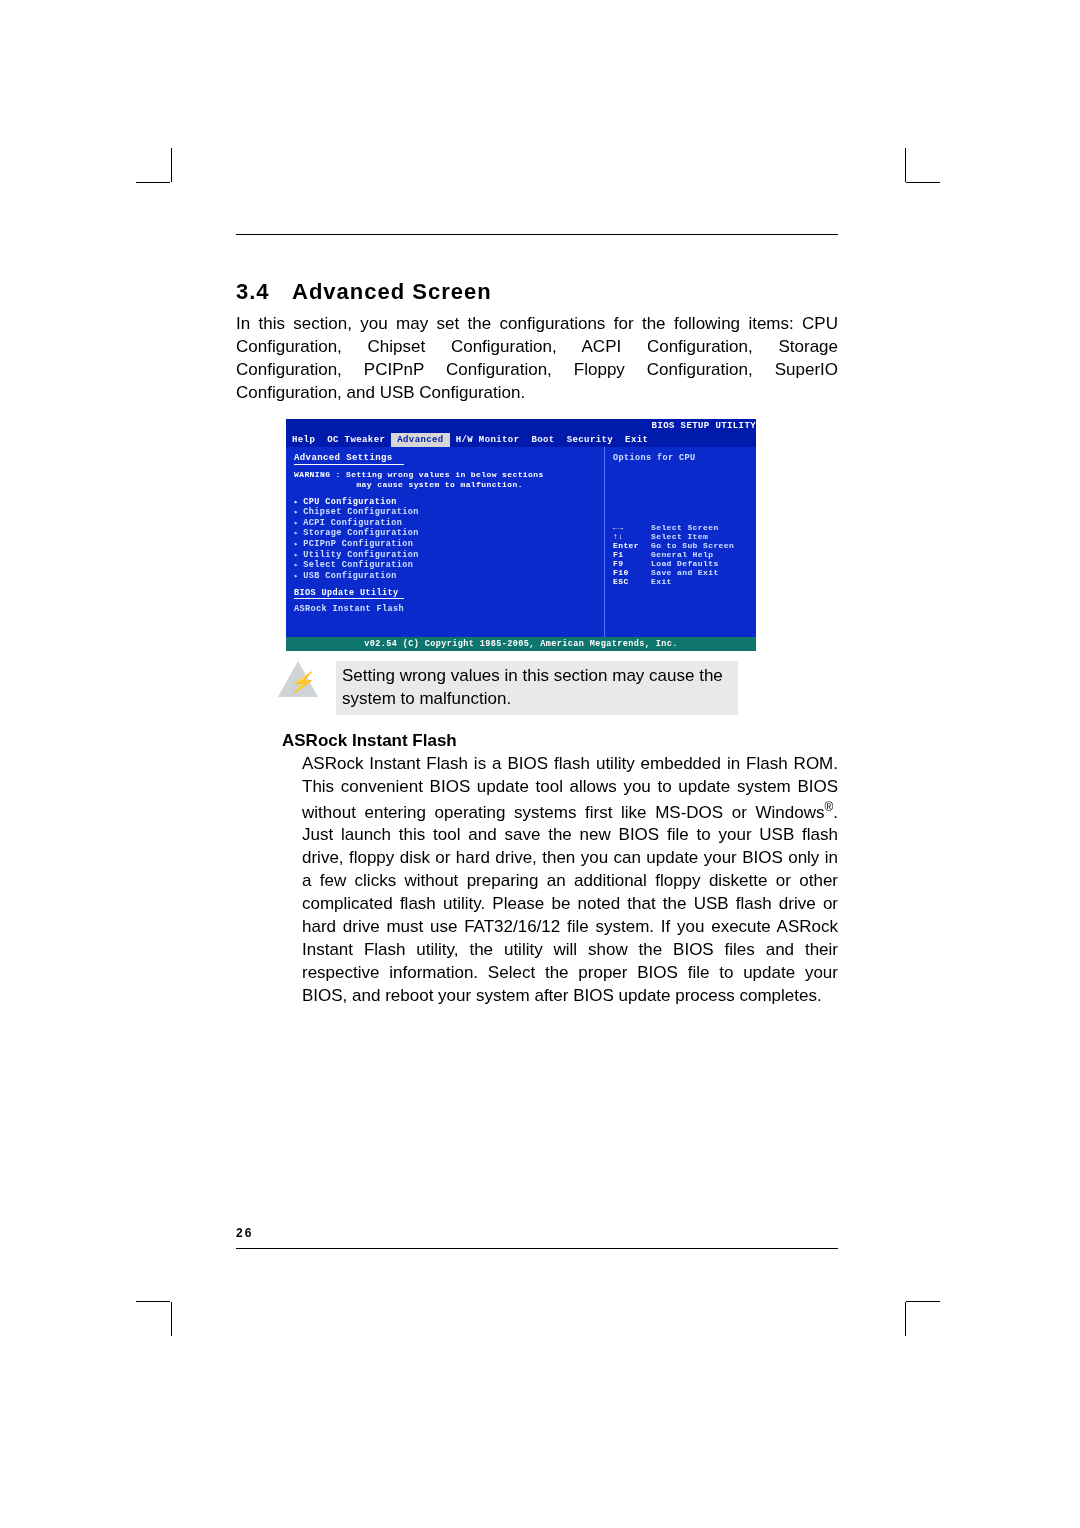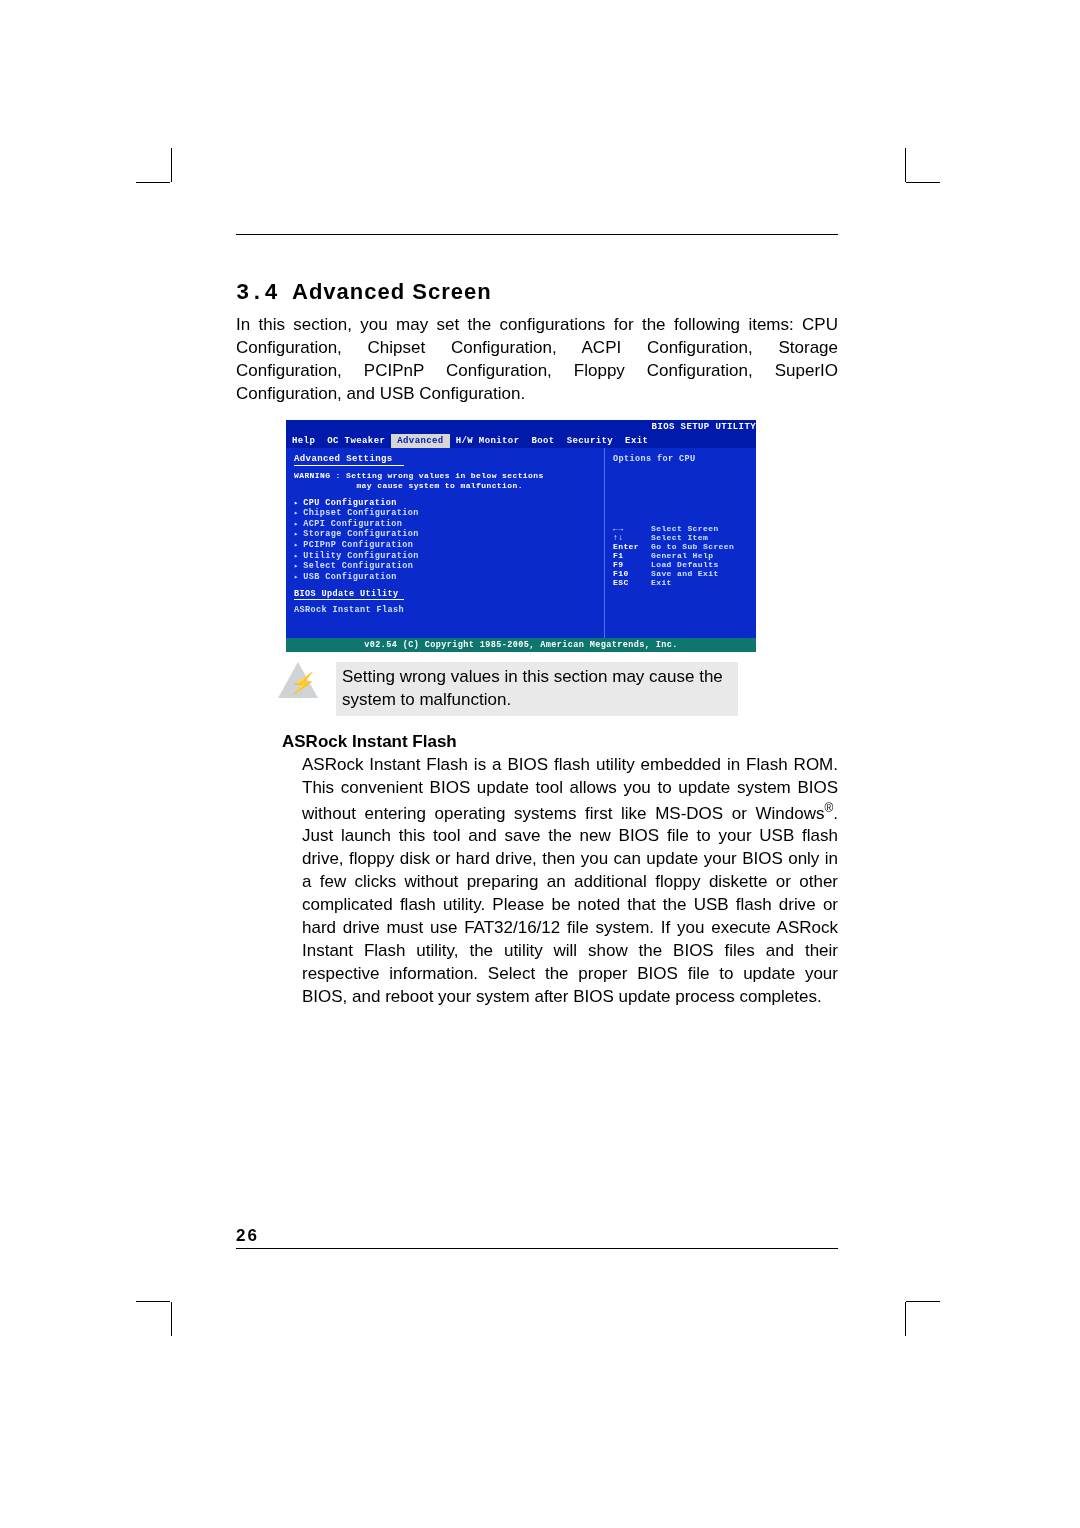--- a/index.html
+++ b/index.html
@@ -30,21 +30,21 @@
     width: 602px;
     margin-bottom: 44px;
   }
 
   h2.section-head {
     margin: 0 0 8px 0;
     font-size: 22px;
     font-weight: bold;
     letter-spacing: 1px;
   }
-  .sec-num { display: inline-block; width: 56px; font-family: Liberation Mono, monospace; }
+  .sec-num { display: inline-block; width: 56px; }
   p.intro {
     margin: 0;
     font-size: 17px;
     line-height: 1.35;
     text-align: justify;
   }
 
   
   .bios-box {
     margin: 14px 0 10px 50px;
@@ -194,21 +194,21 @@
     position: absolute;
     left: 236px;
     top: 1248px;
     border-top: 1px solid #000;
     width: 602px;
   }
   .page-number {
     position: absolute;
     left: 236px;
     top: 1226px;
-    font-size: 17px;
+    font-size: 12px;
     font-weight: bold;
     letter-spacing: 2px;
   }
   sup { font-size: 0.7em; }
 </style>
 </head>
 <body>
 
 <div class="crop-mark crop-v" style="left:171px; top:148px;"></div>
 <div class="crop-mark crop-h" style="left:136px; top:182px;"></div>

